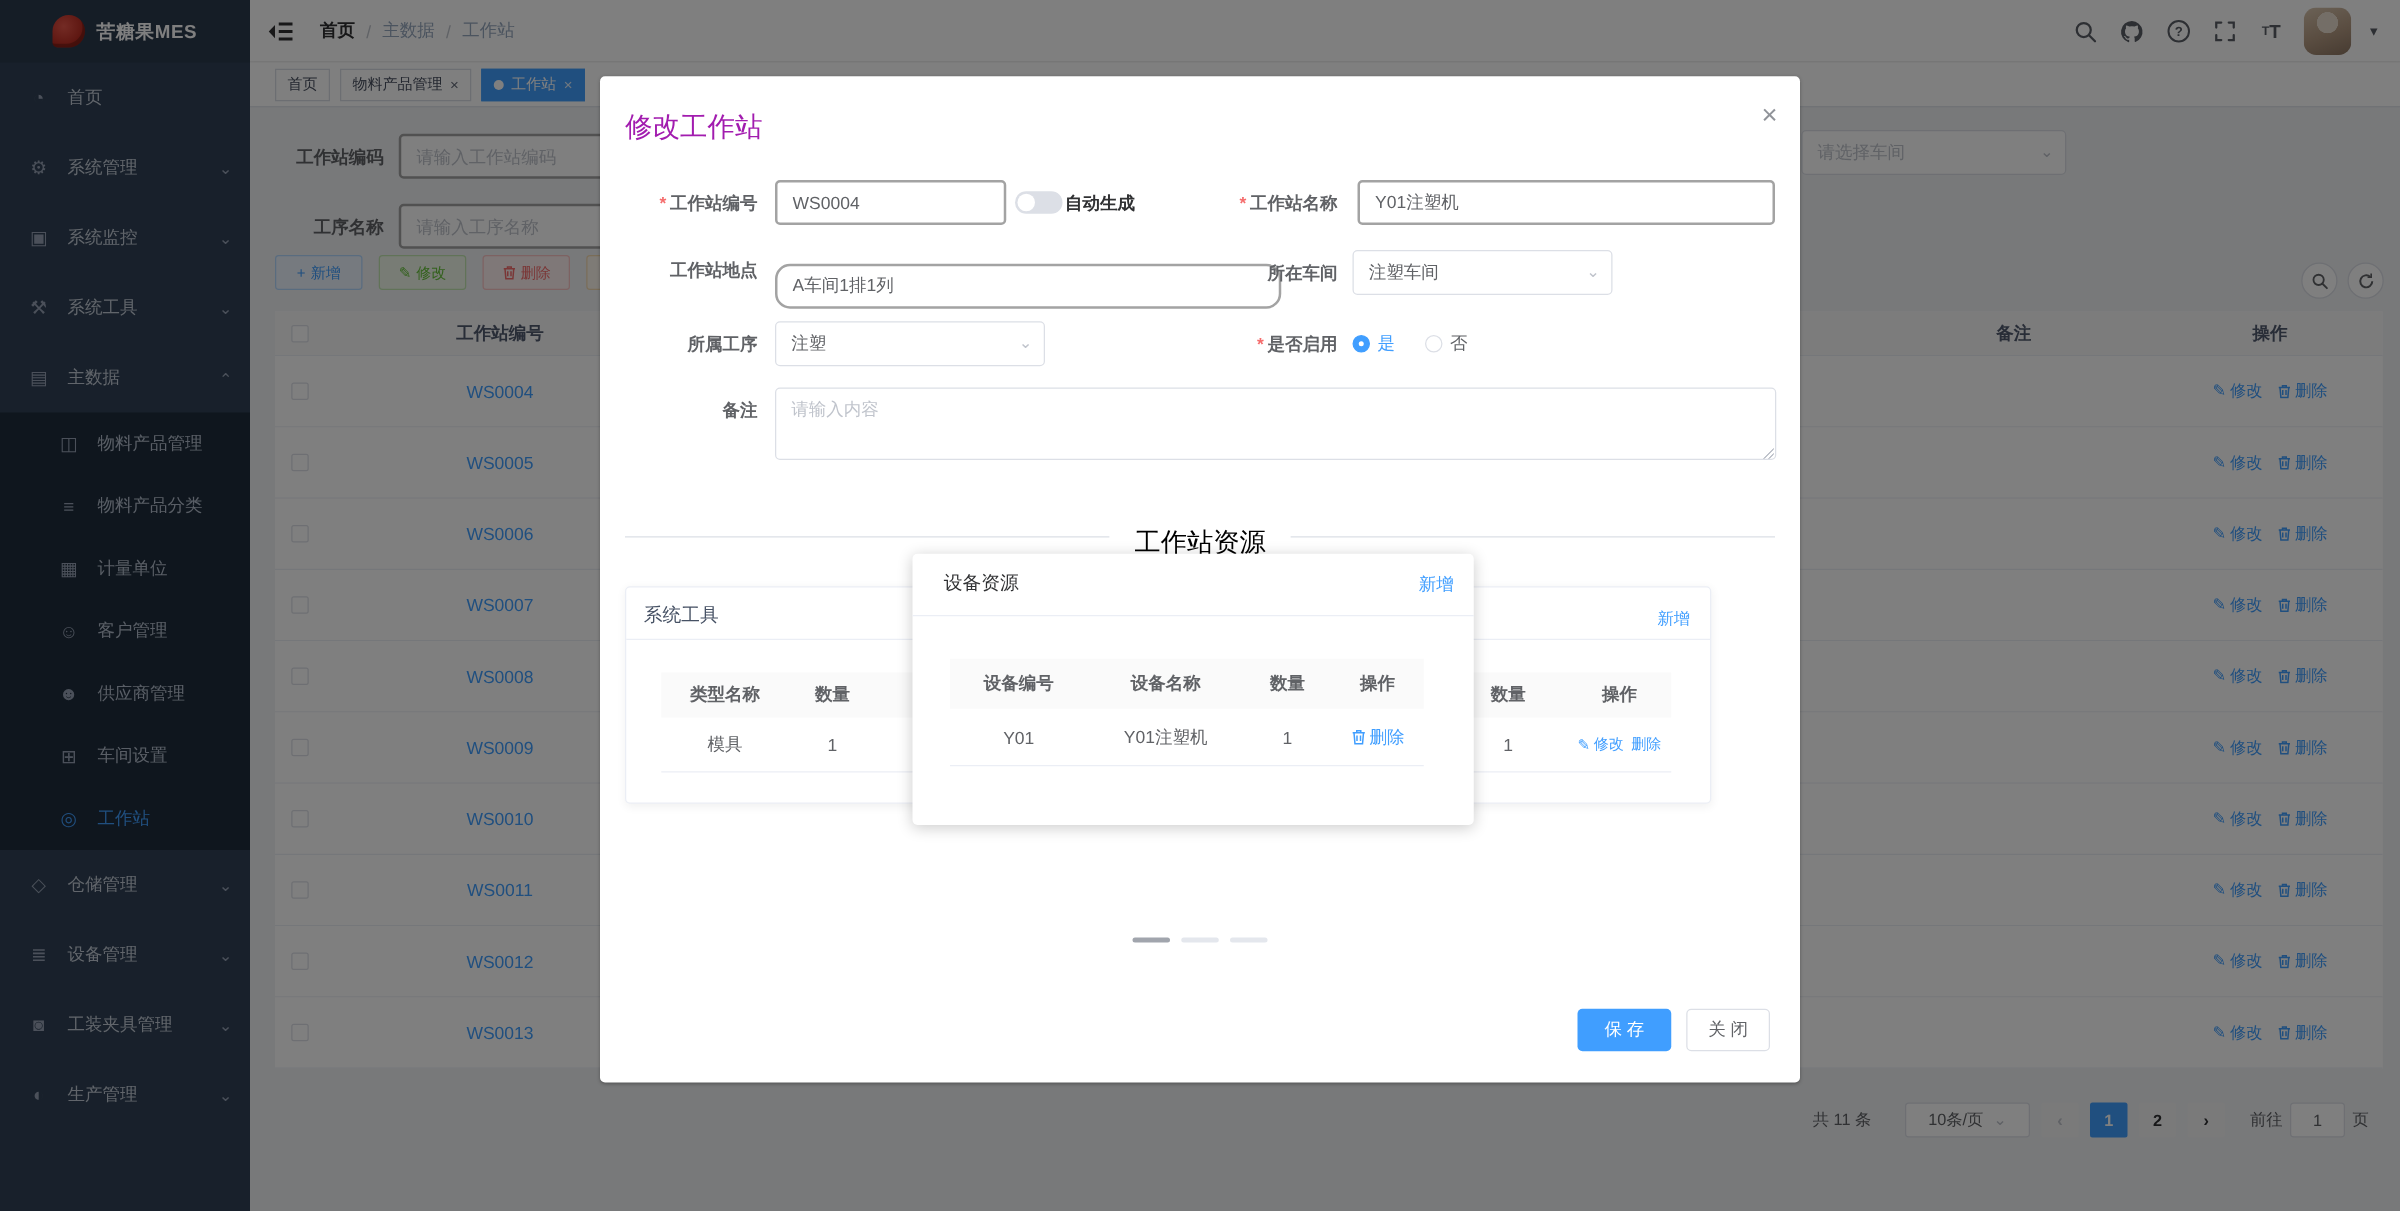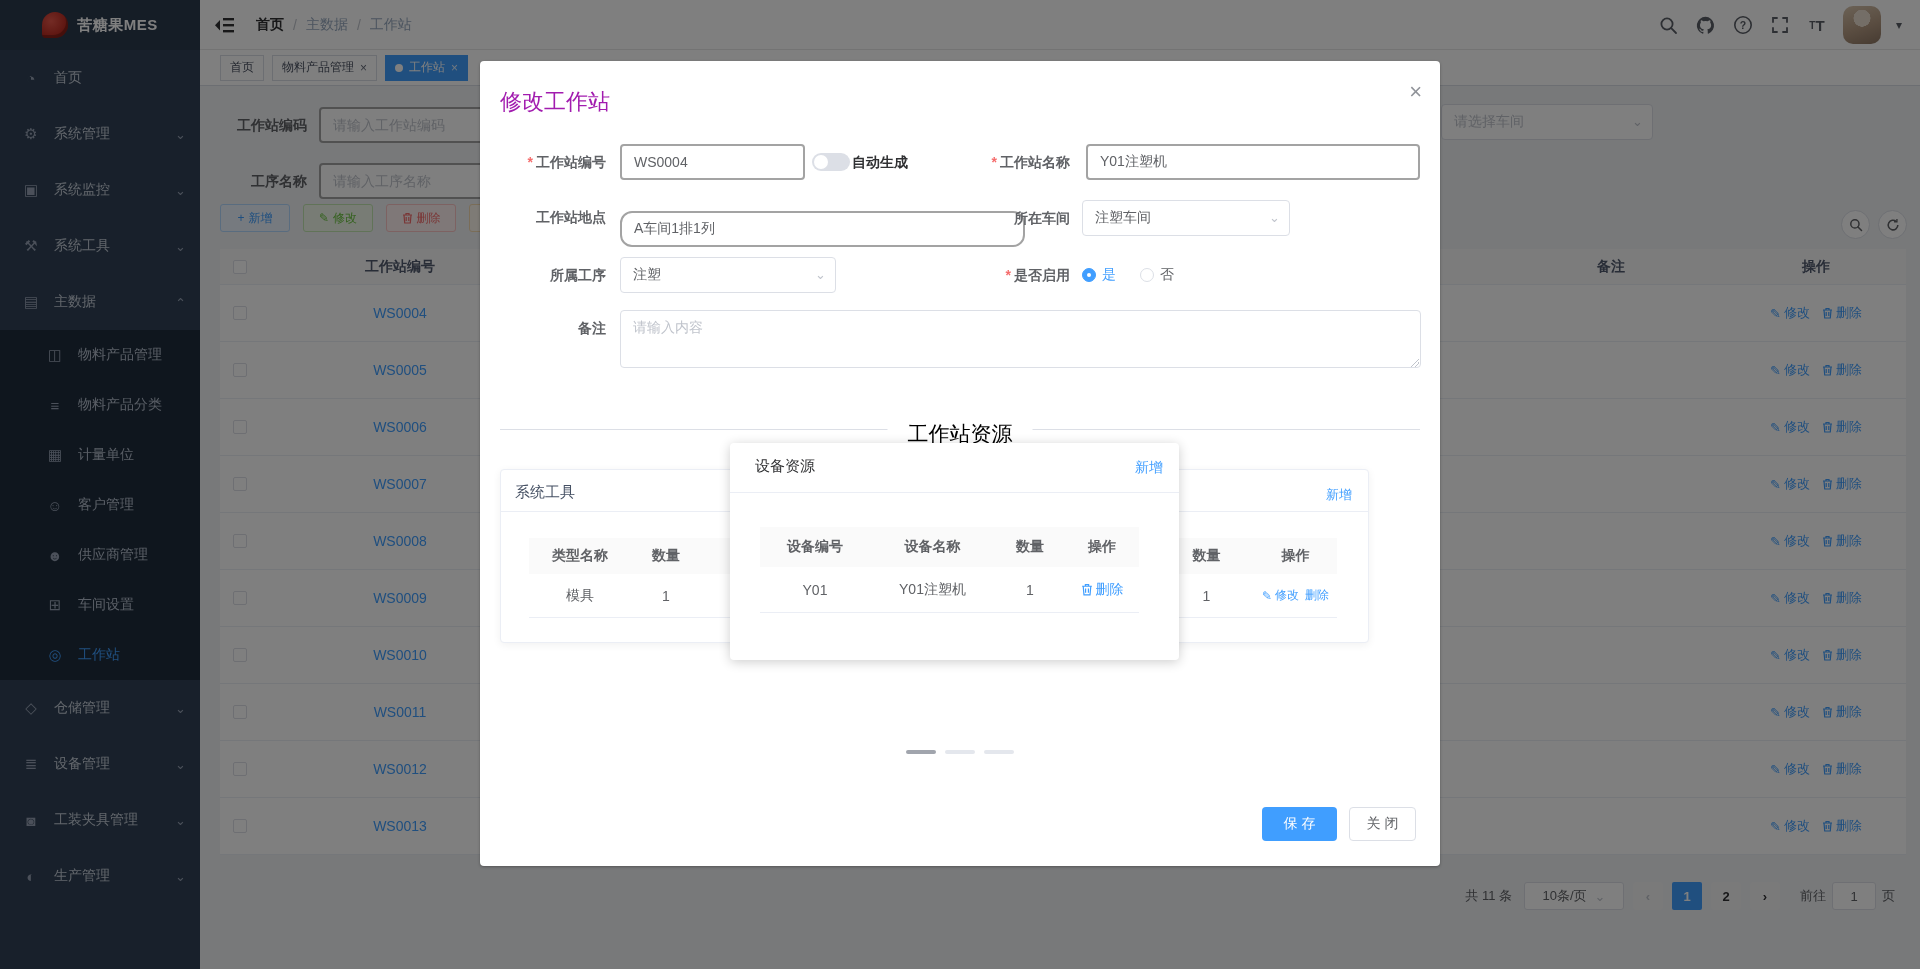--- a/index.html
+++ b/index.html
@@ -66,21 +66,21 @@
   .c-cb { width:40px; display:flex; justify-content:center; }
   .c-code { width:280px; text-align:center; }
   .c-fill { flex:1; }
   .c-remark { width:230px; text-align:center; }
   .c-act { width:180px; display:flex; justify-content:center; gap:12px; }
   .checkbox { width:14px; height:14px; border:1px solid #dcdfe6; border-radius:2px; background:#fff; cursor:pointer; }
   .code-link { color:#409eff; cursor:pointer; }
   .act-link { color:#409eff; font-size:13px; display:inline-flex; align-items:center; gap:3px; cursor:pointer; }
 
   .pagination { position:absolute; right:25px; top:796px; height:28px; display:flex; align-items:center; font-size:13px; color:#606266; }
-  .pg-total { margin-right:12px; }
+  .pg-total { margin-right:27px; }
   .pg-size { width:100px; height:28px; border:1px solid #dcdfe6; border-radius:3px; background:#fff; display:flex; align-items:center; justify-content:center; gap:8px; cursor:pointer; }
   .pg-size .sel-arrow { position:static; transform:none; }
   .pg-btn { min-width:30px; height:28px; background:#f4f4f5; border-radius:2px; display:flex; align-items:center; justify-content:center; color:#303133; font-weight:600; margin-left:9px; cursor:pointer; }
   .pg-btn.disabled { color:#c0c4cc; }
   .pg-btn.active { background:#409eff; color:#fff; }
   .pg-goto { margin-left:20px; }
   .pg-input { width:44px; height:28px; border:1px solid #dcdfe6; border-radius:3px; text-align:center; margin:0 6px; font-size:13px; color:#606266; font-family:inherit; }
 
   
   .overlay { position:absolute; inset:0; background:rgba(0,0,0,.5); z-index:50; }

